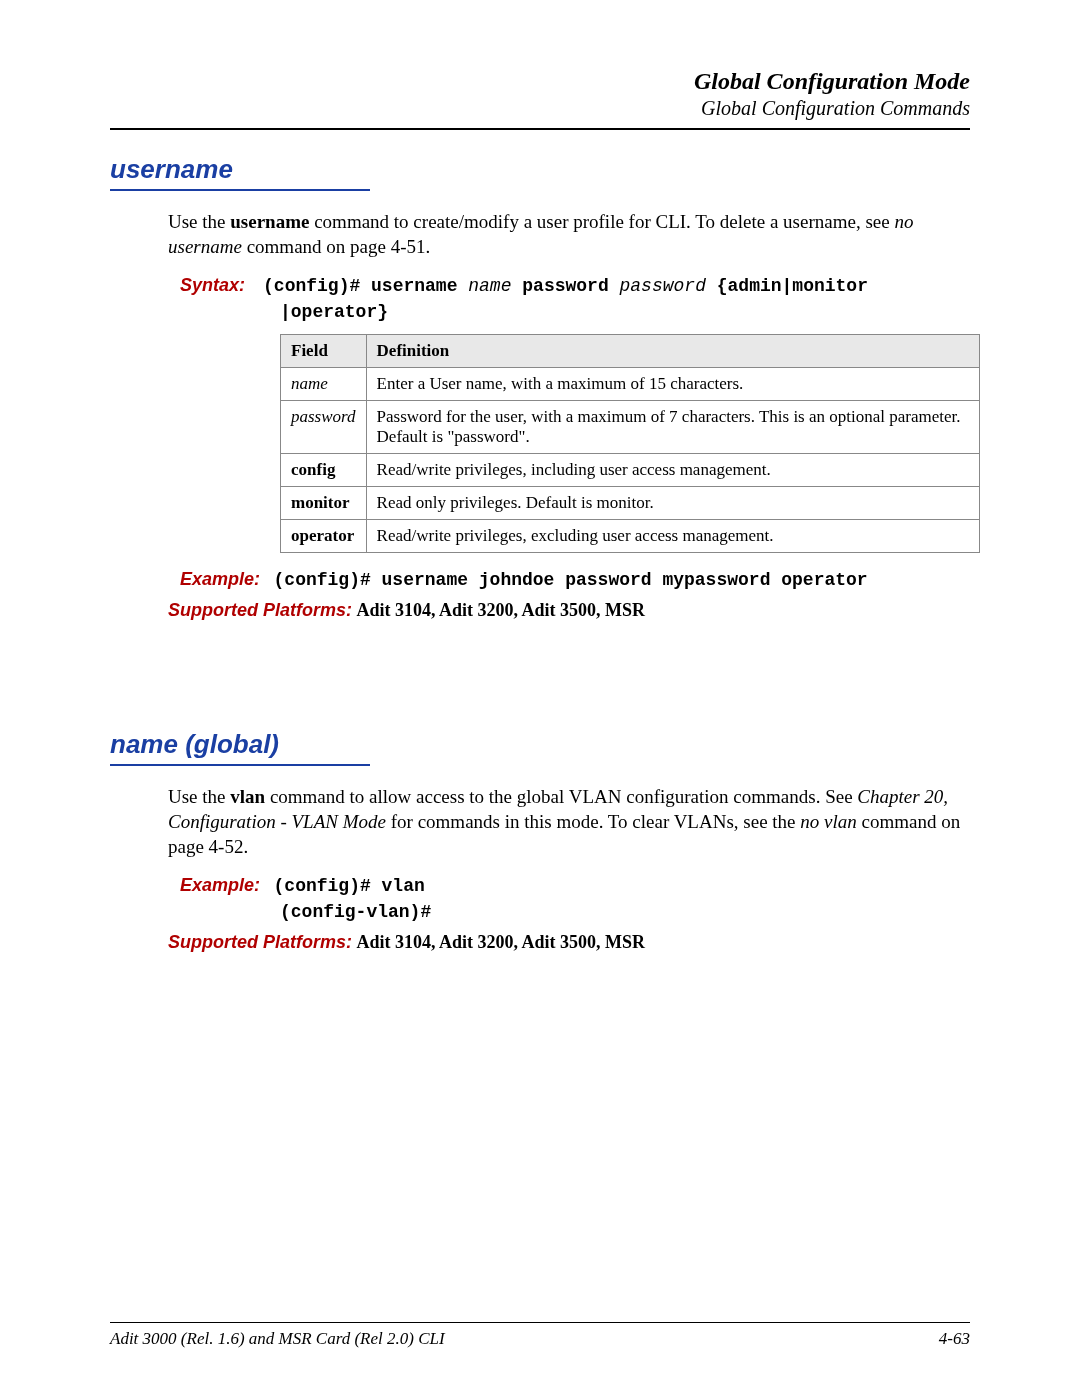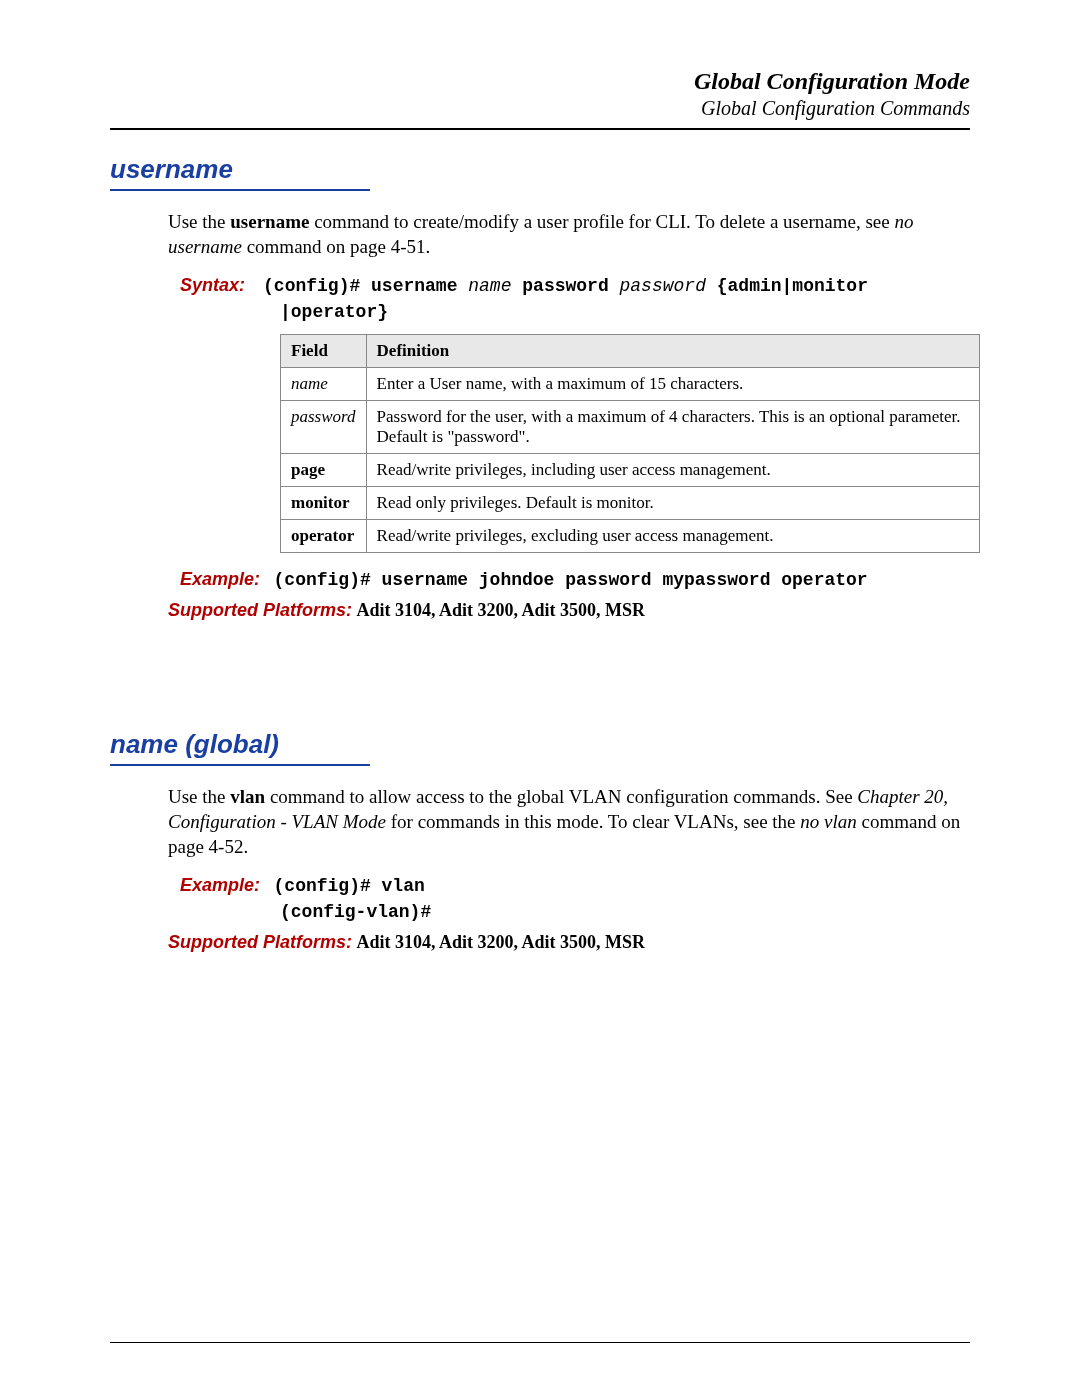--- a/index.html
+++ b/index.html
@@ -157,24 +157,24 @@
             <tr>
           <th>Field</th>
           <th>Definition</th>
         </tr>
         <tr>
           <td class="field-italic">name</td>
           <td>Enter a User name, with a maximum of 15 characters.</td>
         </tr>
         <tr>
           <td class="field-italic">password</td>
-          <td>Password for the user, with a maximum of 4 characters. This is an optional parameter. Default is "password".</td>
-        </tr>
-        <tr>
-          <td class="field-bold">page</td>
+          <td>Password for the user, with a maximum of 7 characters. This is an optional parameter. Default is "password".</td>
+        </tr>
+        <tr>
+          <td class="field-bold">config</td>
           <td>Read/write privileges, including user access management.</td>
         </tr>
         <tr>
           <td class="field-bold">monitor</td>
           <td>Read only privileges. Default is monitor.</td>
         </tr>
         <tr>
           <td class="field-bold">operator</td>
           <td>Read/write privileges, excluding user access management.</td>
         </tr>
@@ -211,15 +211,19 @@
     </p>
 
     <p class="platforms">
       <span class="label-red">Supported Platforms:</span>
       <b> Adit 3104, Adit 3200, Adit 3500, MSR</b>
     </p>
   </div>
 
   <div class="footer">
     <hr class="footer-line">
+    <div class="footer-row">
+      <span>Adit 3000 (Rel. 1.6) and MSR Card (Rel 2.0) CLI</span>
+      <span>4-63</span>
+    </div>
   </div>
 
 </div>
 
 </body></html>

